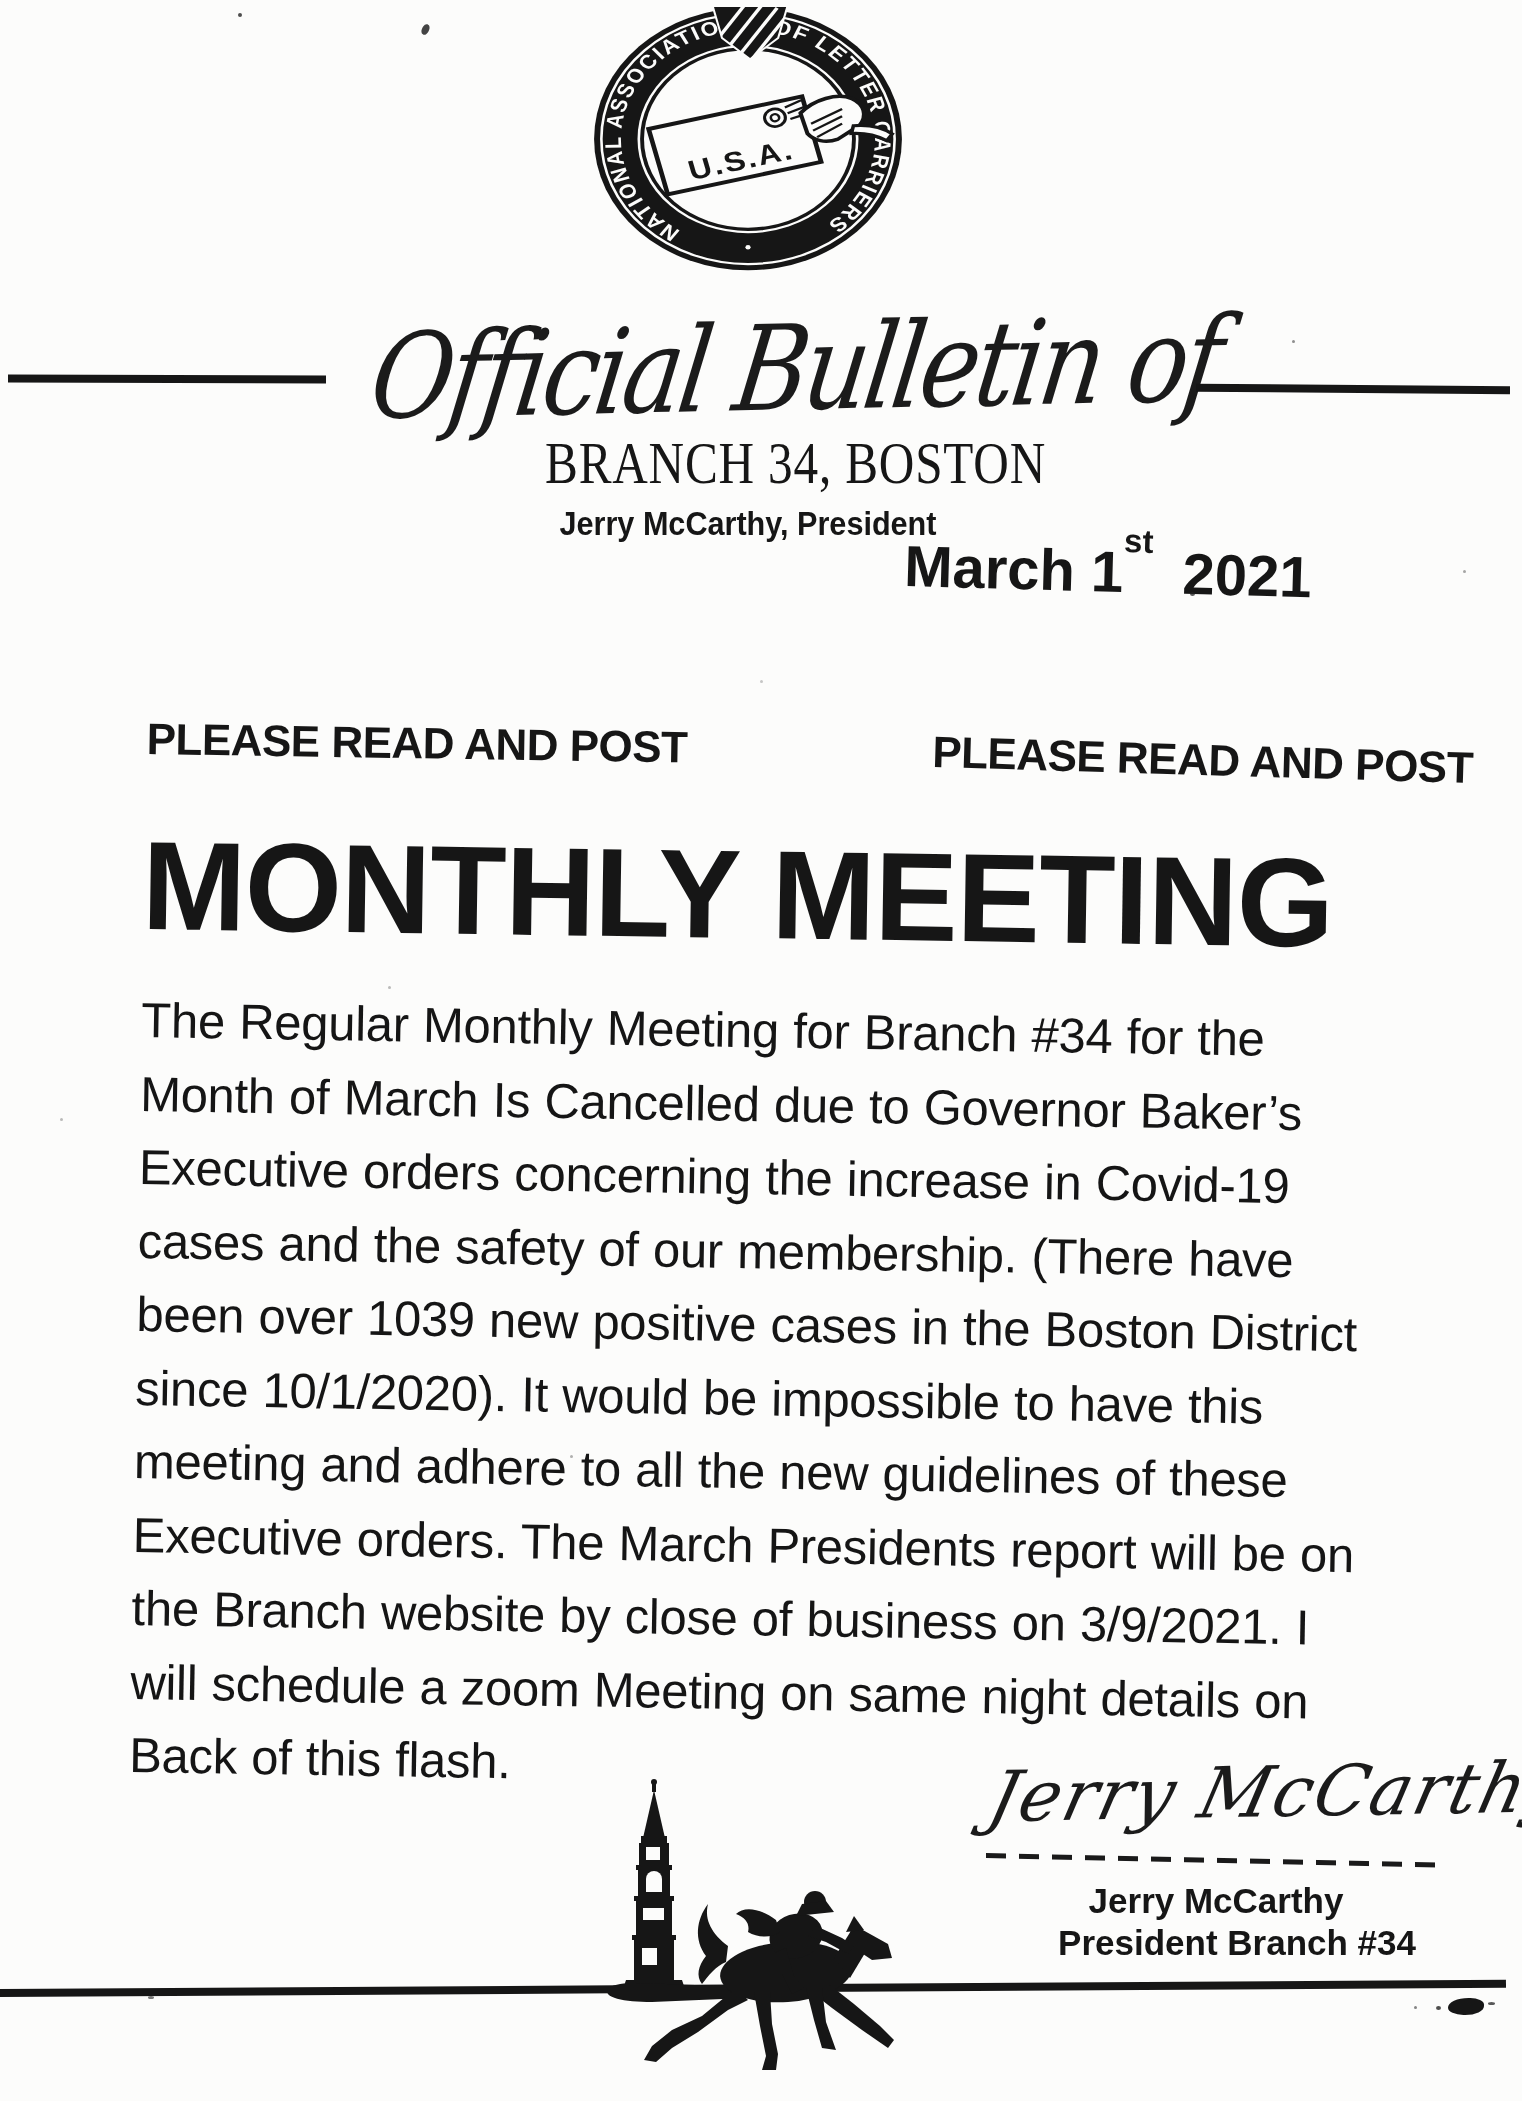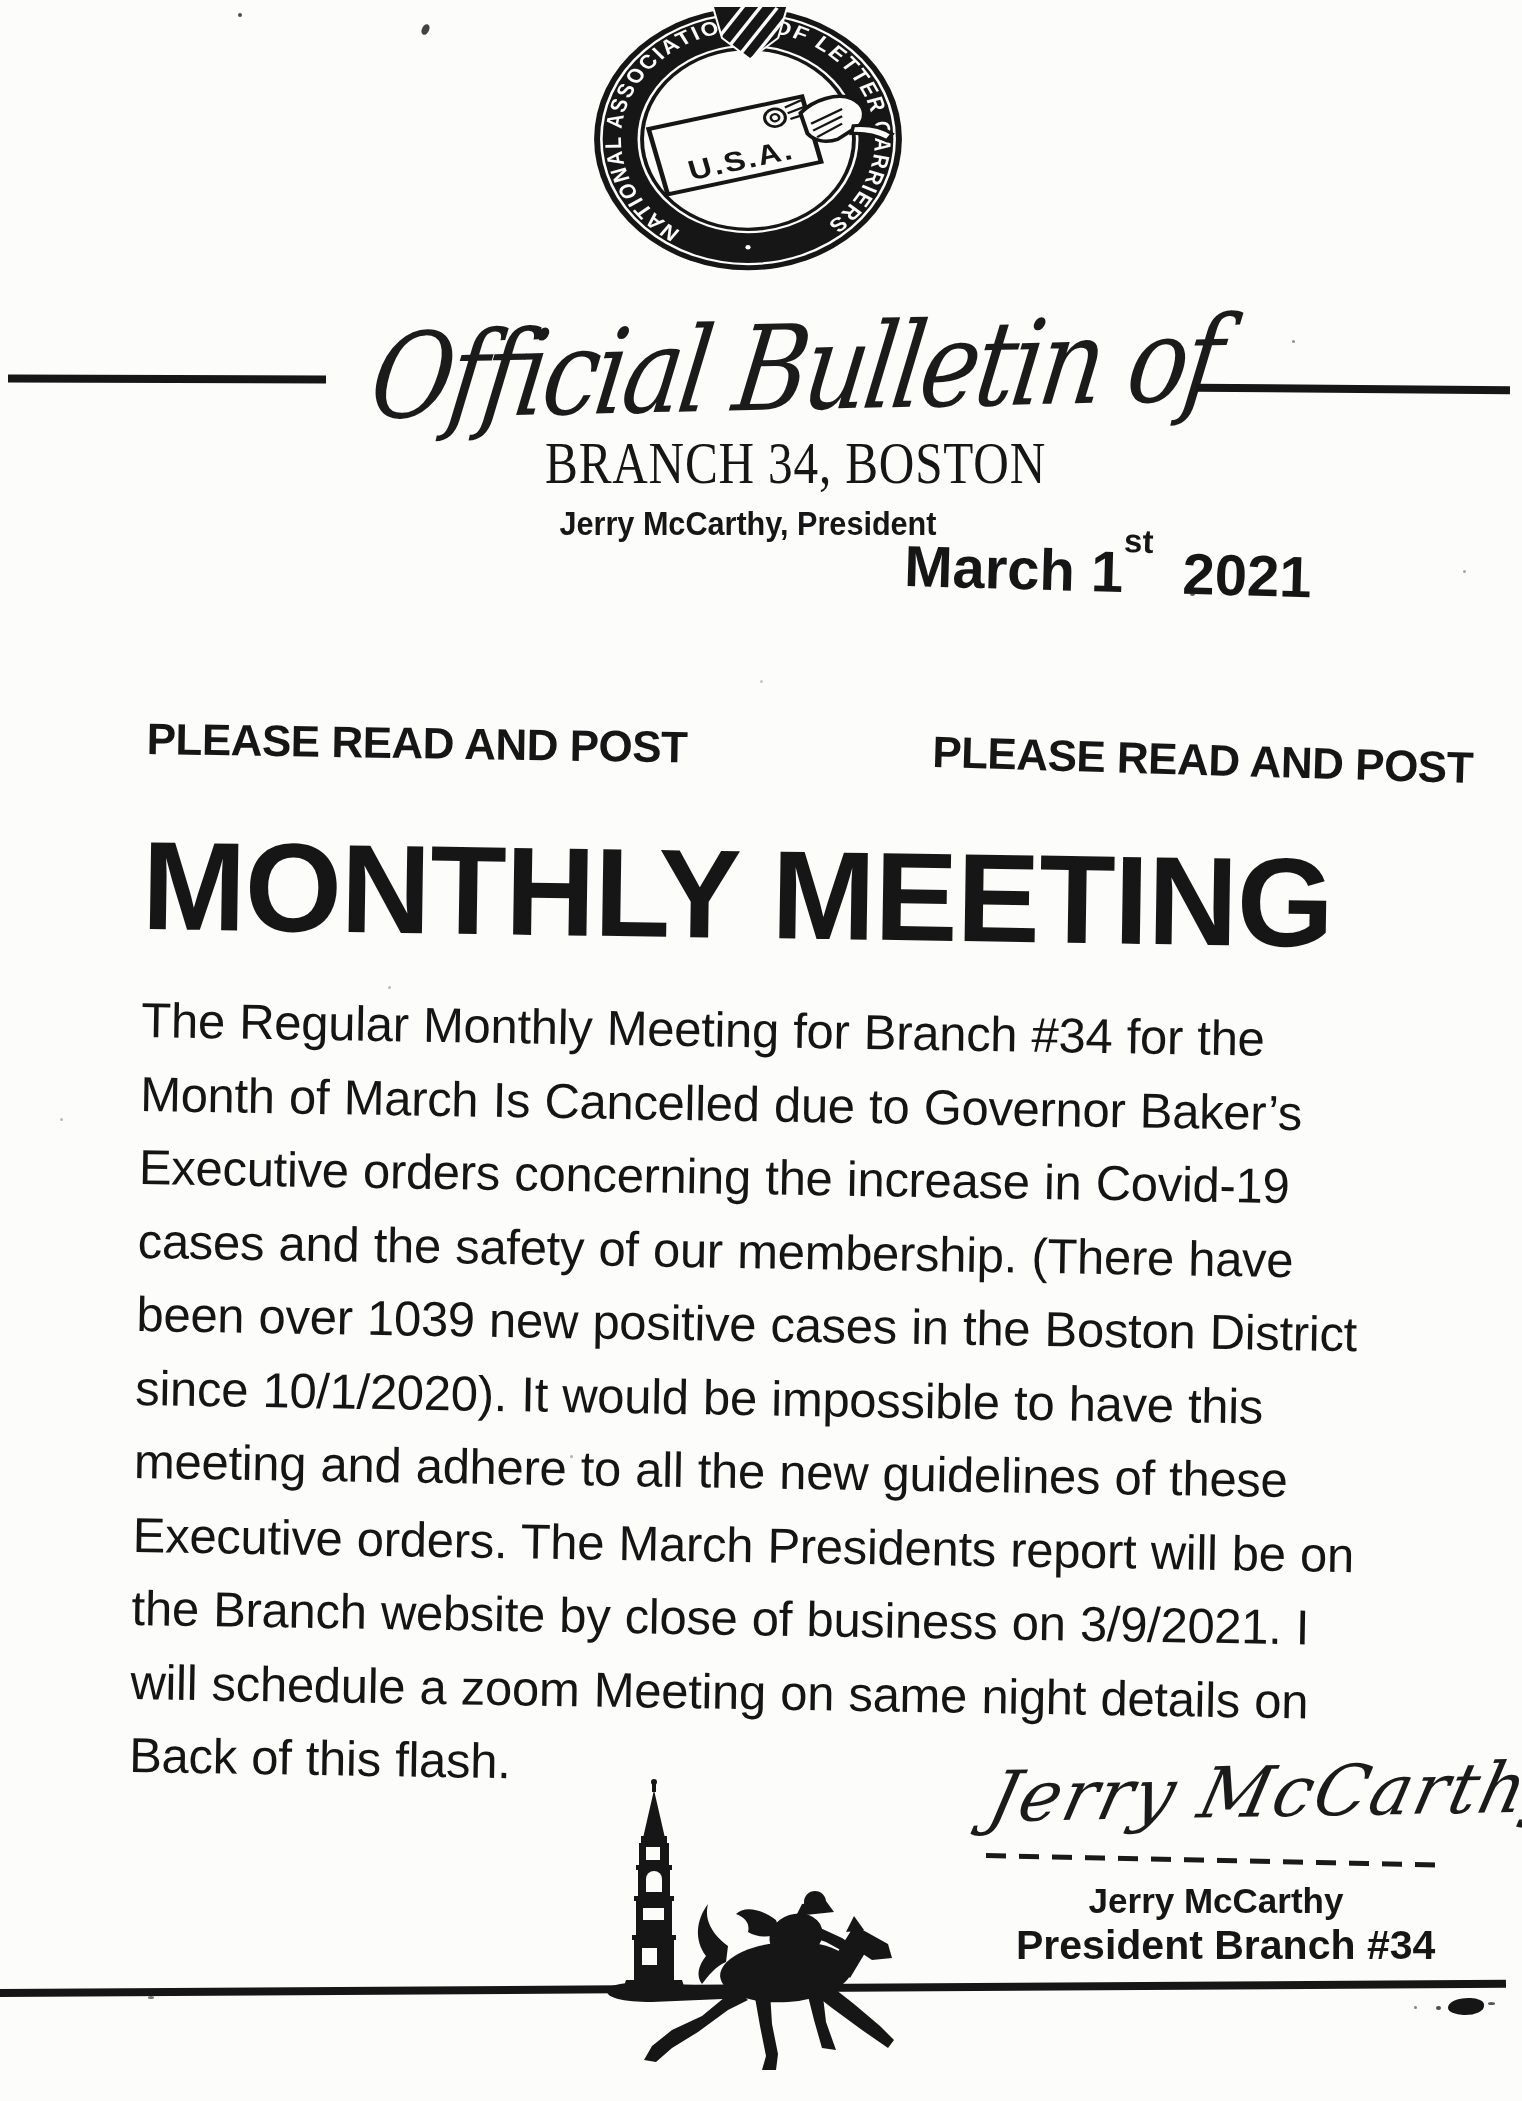--- a/index.html
+++ b/index.html
@@ -111,21 +111,21 @@
   </div>
 
   <div class="abs script nowrap" style="left:1000px;top:1756px;font-size:70px;letter-spacing:2px;
               transform:rotate(-1deg) skewX(-14deg);transform-origin:left top;">Jerry McCarthy</div>
 
   <div class="abs" style="left:986px;top:1853px;width:452px;height:5px;
               background:repeating-linear-gradient(to right,#1a1a1a 0 20px,transparent 20px 33px);
               transform:rotate(1.2deg);transform-origin:left top;"></div>
 
   <div class="abs nowrap" style="left:1016px;top:1883px;width:400px;text-align:center;font-size:35px;font-weight:700;line-height:1;">Jerry McCarthy</div>
-  <div class="abs nowrap" style="left:1016px;top:1925px;width:400px;text-align:center;font-size:41px;font-weight:700;line-height:1;">President Branch #34</div>
+  <div class="abs nowrap" style="left:1016px;top:1925px;width:400px;text-align:right;font-size:35px;font-weight:700;line-height:1;">President Branch #34</div>
 
   <div class="abs bar" style="left:0;top:1989px;width:1506px;height:8px;transform:rotate(-0.35deg);transform-origin:left center;"></div>
 
   <svg class="abs" style="left:596px;top:1776px;width:300px;height:305px" viewBox="0 0 300 305">
     <g fill="#161616">
       <circle cx="58" cy="6" r="3"></circle>
       <rect x="56" y="6" width="4" height="10"></rect>
       <polygon points="47,62 58,14 69,62"></polygon>
       <rect x="45" y="60" width="26" height="7"></rect>
       <rect x="43" y="67" width="30" height="22"></rect>

